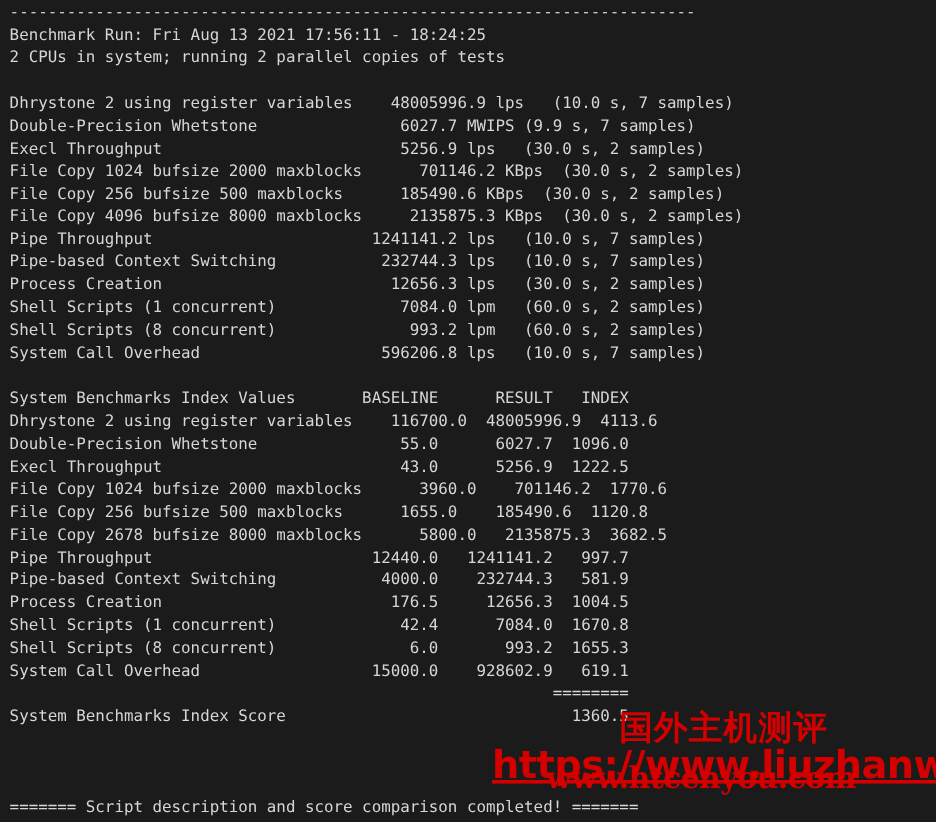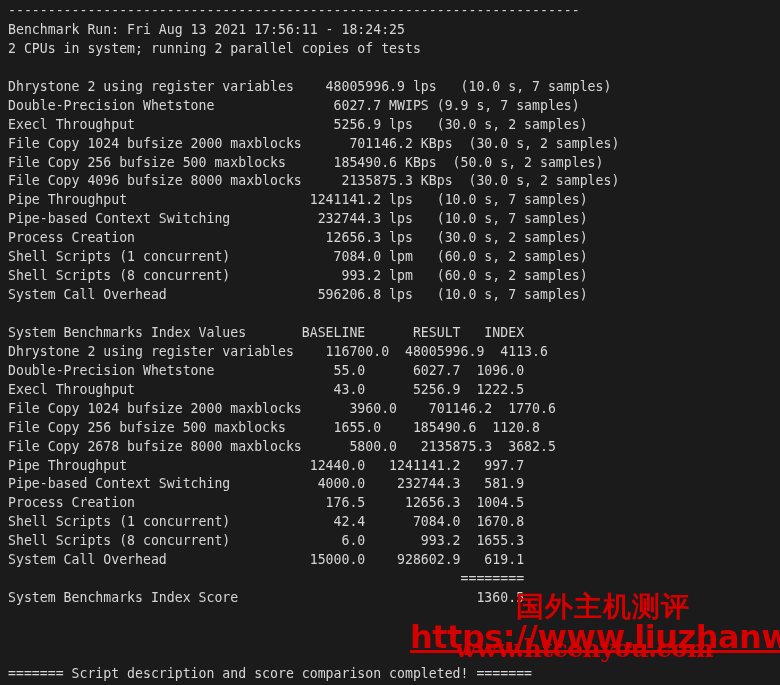--- a/index.html
+++ b/index.html
@@ -78,21 +78,21 @@
   <div class="line rule">------------------------------------------------------------------------</div>
   <div class="line">Benchmark Run: Fri Aug 13 2021 17:56:11 - 18:24:25</div>
   <div class="line">2 CPUs in system; running 2 parallel copies of tests</div>
   <div class="line blank">&nbsp;</div>
 
   <div id="raw-results">
       <div class="line">Dhrystone 2 using register variables    48005996.9 lps   (10.0 s, 7 samples)</div>
       <div class="line">Double-Precision Whetstone               6027.7 MWIPS (9.9 s, 7 samples)</div>
       <div class="line">Execl Throughput                         5256.9 lps   (30.0 s, 2 samples)</div>
       <div class="line">File Copy 1024 bufsize 2000 maxblocks      701146.2 KBps  (30.0 s, 2 samples)</div>
-      <div class="line">File Copy 256 bufsize 500 maxblocks      185490.6 KBps  (50.0 s, 2 samples)</div>
+      <div class="line">File Copy 256 bufsize 500 maxblocks      185490.6 KBps  (30.0 s, 2 samples)</div>
       <div class="line">File Copy 4096 bufsize 8000 maxblocks     2135875.3 KBps  (30.0 s, 2 samples)</div>
       <div class="line">Pipe Throughput                       1241141.2 lps   (10.0 s, 7 samples)</div>
       <div class="line">Pipe-based Context Switching           232744.3 lps   (10.0 s, 7 samples)</div>
       <div class="line">Process Creation                        12656.3 lps   (30.0 s, 2 samples)</div>
       <div class="line">Shell Scripts (1 concurrent)             7084.0 lpm   (60.0 s, 2 samples)</div>
       <div class="line">Shell Scripts (8 concurrent)              993.2 lpm   (60.0 s, 2 samples)</div>
       <div class="line">System Call Overhead                   596206.8 lps   (10.0 s, 7 samples)</div>
     </div>
 
   <div class="line blank">&nbsp;</div>

